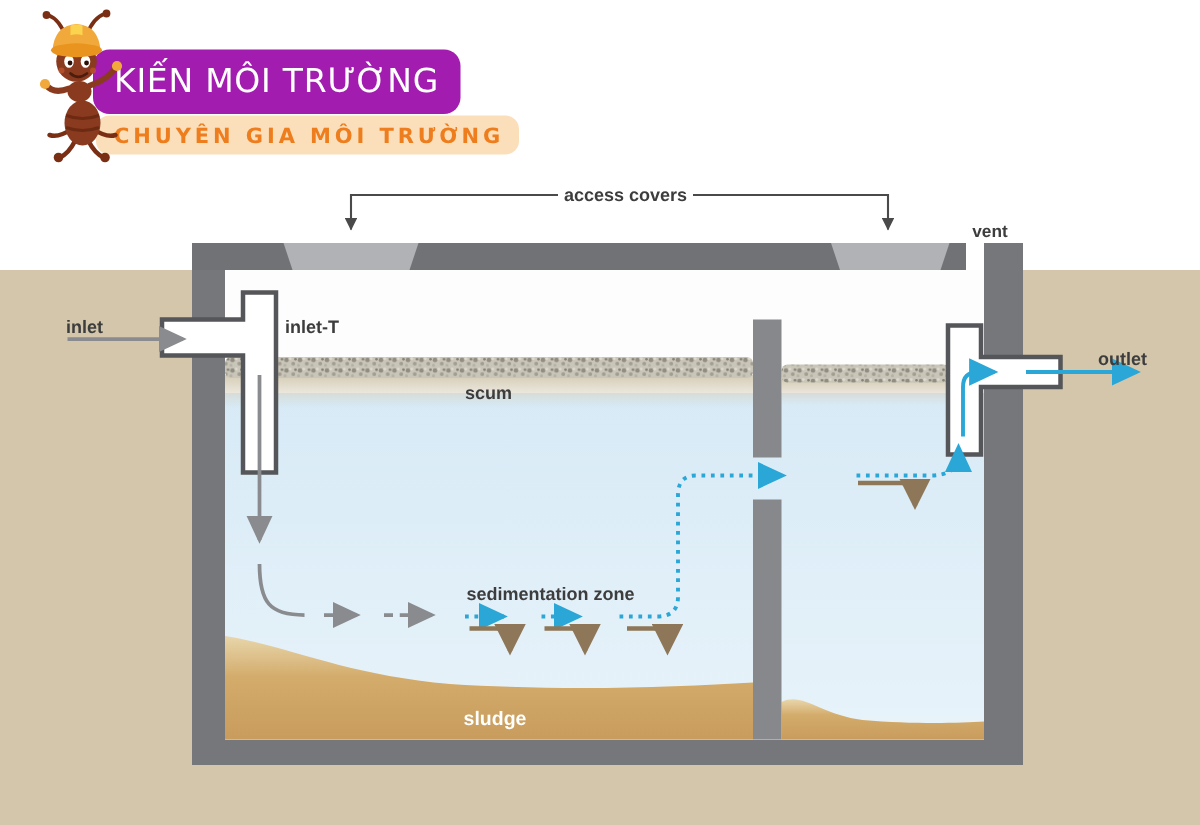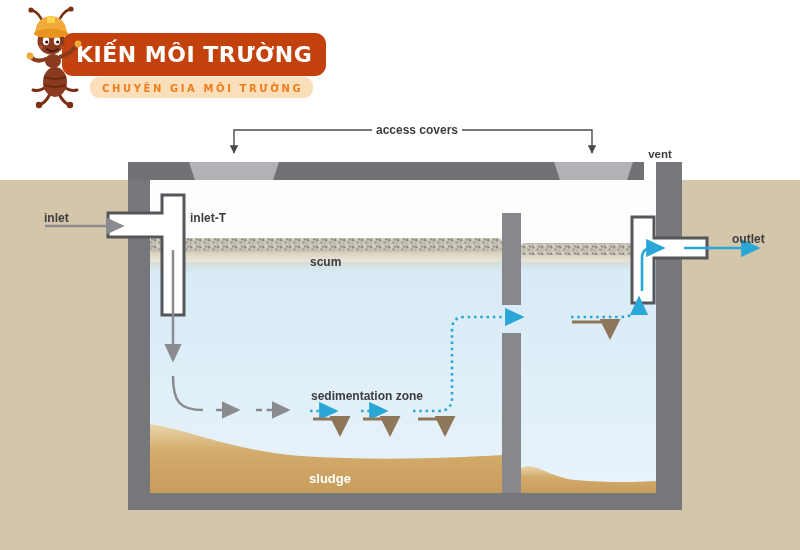--- a/index.html
+++ b/index.html
@@ -2,25 +2,25 @@
 <html><head>
 <meta charset="utf-8">
 <style>
   html,body{margin:0;padding:0;background:#ffffff;font-family:"Liberation Sans",sans-serif;}
   .stage{position:relative;width:800px;height:550px;overflow:hidden;background:#ffffff;}
   svg.diagram{position:absolute;left:0;top:0;}
   .lbl{font:bold 12px "Liberation Sans",sans-serif;fill:#3d3d3d;}
   .lbl-white{font:bold 13px "Liberation Sans",sans-serif;fill:#ffffff;}
   .lbl-small{font:bold 11.5px "Liberation Sans",sans-serif;fill:#3d3d3d;}
   .logo{position:absolute;left:0;top:0;width:310px;height:112px;}
-  .badge-brand{position:absolute;left:62px;top:33px;z-index:2;background:#c2410c;color:#ffffff;
-    font-family:"DejaVu Sans",sans-serif;font-weight:bold;font-size:22px;letter-spacing:.5px;
+  .badge-brand{position:absolute;left:62px;top:33px;z-index:2;background:#a21caf;color:#ffffff;
+    font-family:"DejaVu Sans",sans-serif;font-weight:normal;font-size:22px;letter-spacing:.5px;
     padding:9px 14px;border-radius:11px;white-space:nowrap;}
-  .badge-tagline{position:absolute;left:90px;top:77px;z-index:1;background:#fbdfba;color:#ee7d1d;
-    font-family:"DejaVu Sans",sans-serif;font-weight:bold;font-size:10px;letter-spacing:2.6px;
+  .badge-tagline{position:absolute;left:64px;top:77px;z-index:1;background:#fbdfba;color:#ee7d1d;
+    font-family:"DejaVu Sans",sans-serif;font-weight:bold;font-size:14px;letter-spacing:2.6px;
     padding:6px 10px 4px 12px;border-radius:9px;white-space:nowrap;}
   .ant{position:absolute;left:6px;top:4px;z-index:3;}
 </style>
 </head>
 <body>
 
 <div class="stage">
 
   <svg class="diagram" width="800" height="550" viewBox="0 0 800 550">
     <defs>

